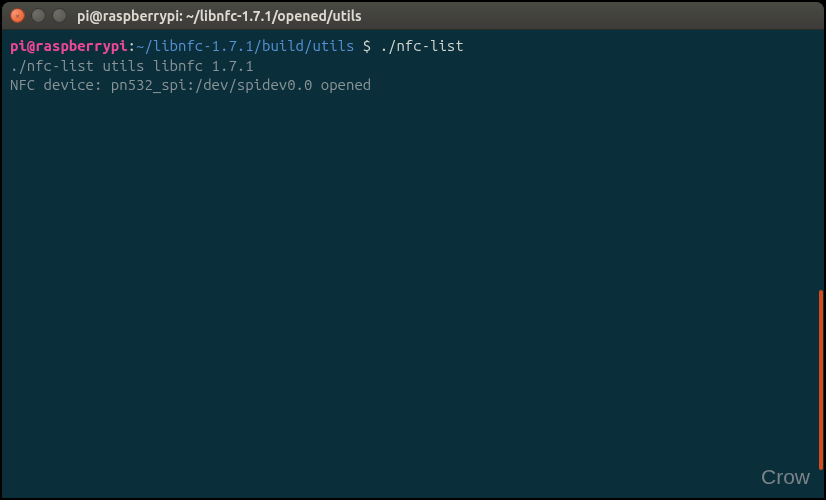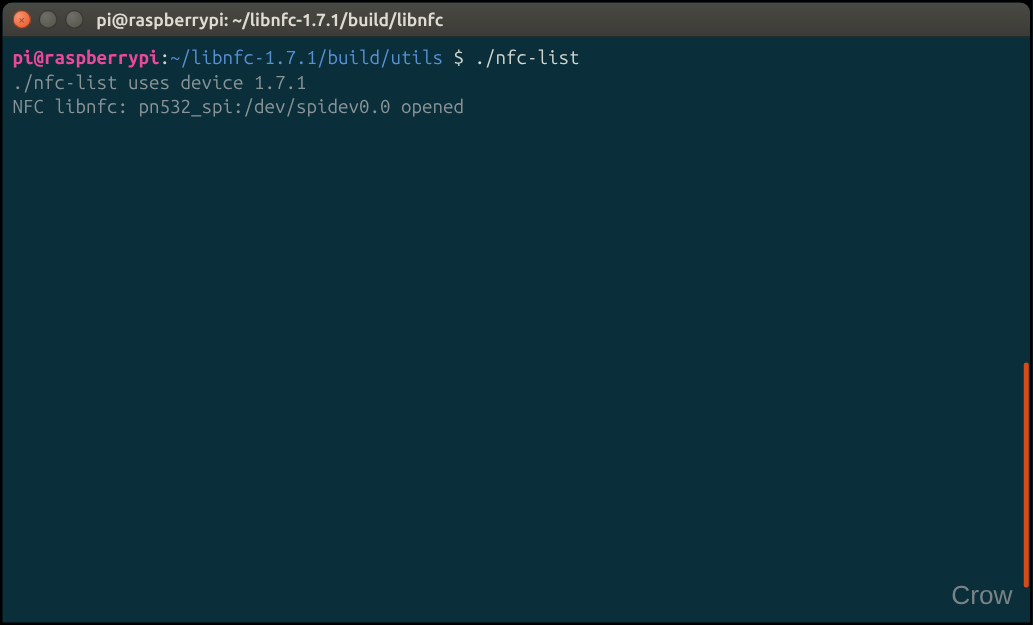--- a/index.html
+++ b/index.html
@@ -131,22 +131,22 @@
       <div class="window-btn btn-close">
         <span>×</span>
       </div>
       <div class="window-btn btn-minimize">
         <span></span>
       </div>
       <div class="window-btn btn-maximize">
         <span></span>
       </div>
     </div>
-    <div class="title-text">pi@raspberrypi: ~/libnfc-1.7.1/build/libnfc</div>
+    <div class="title-text">pi@raspberrypi: ~/libnfc-1.7.1/opened/utils</div>
   </div>
   <div class="terminal-body">
     <div class="line"><span class="prompt-user">pi@raspberrypi</span><span class="prompt-sep">:</span><span class="prompt-path">~/libnfc-1.7.1/build/utils</span><span class="prompt-dollar"> $ </span><span class="command">./nfc-list</span></div>
-    <div class="line output">./nfc-list uses device 1.7.1</div>
-    <div class="line output">NFC libnfc: pn532_spi:/dev/spidev0.0 opened</div>
+    <div class="line output">./nfc-list utils libnfc 1.7.1</div>
+    <div class="line output">NFC device: pn532_spi:/dev/spidev0.0 opened</div>
     <div class="watermark">Crow</div>
     <div class="scrollbar-indicator"></div>
   </div>
 </div>
 
 </body></html>

